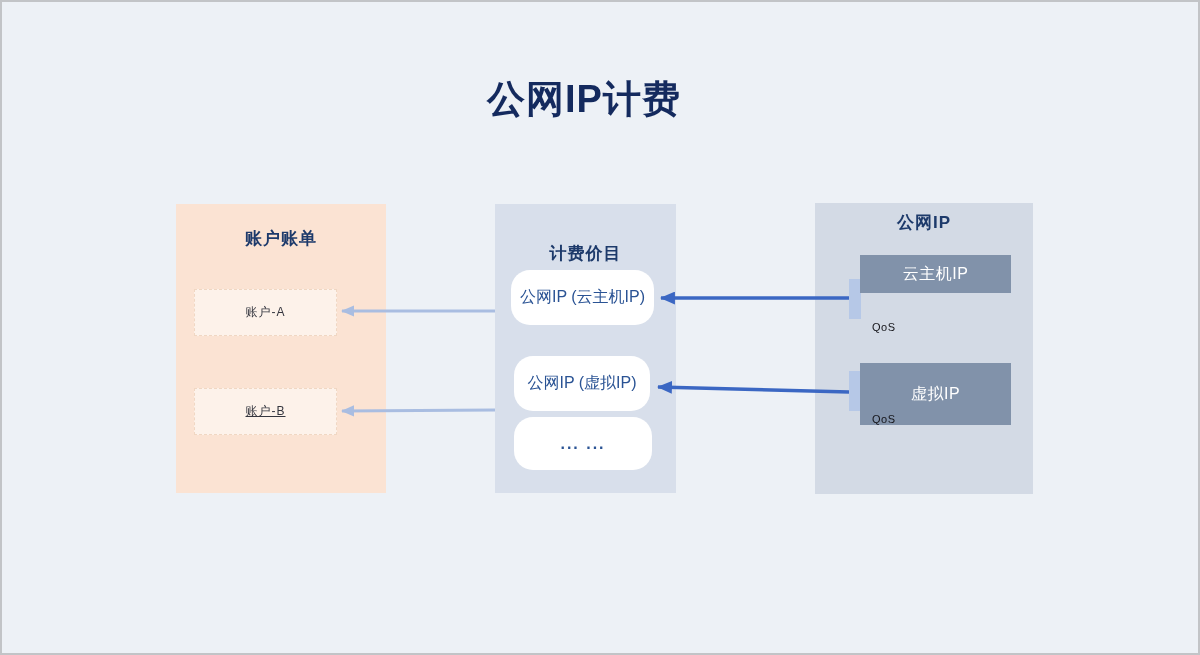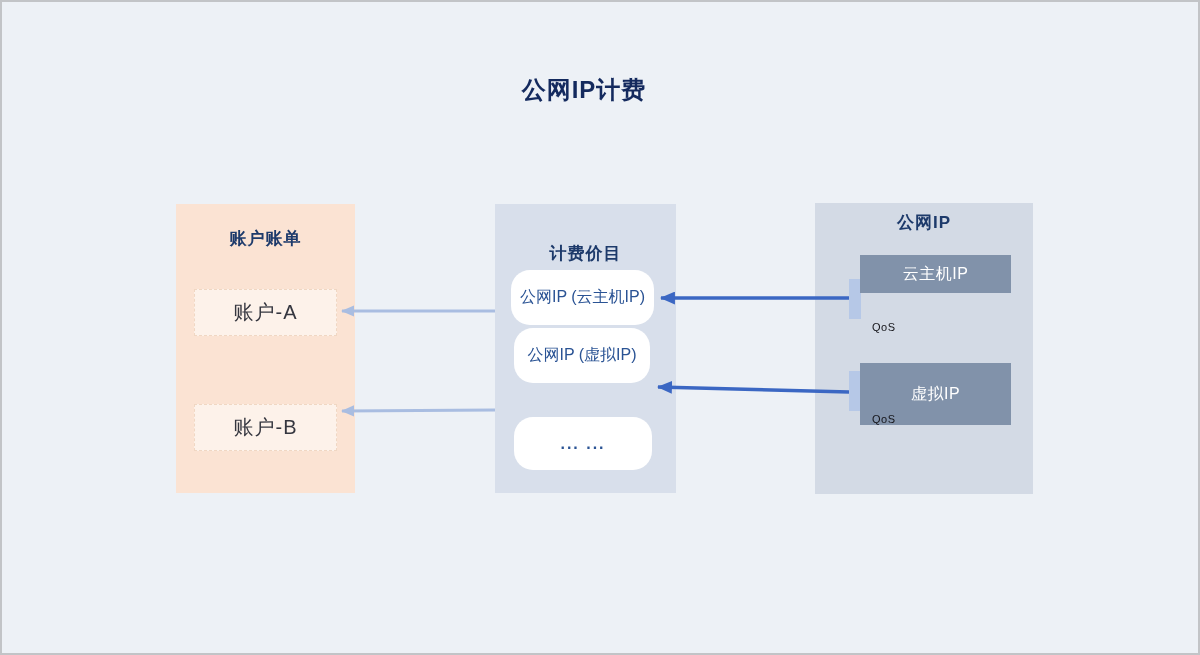--- a/index.html
+++ b/index.html
@@ -8,61 +8,61 @@
     width:1200px; height:655px;
     box-sizing:border-box;
     background: var(--background, #edf1f6);
     border: 2px solid var(--page-border, #c2c4c7);
     font-family: "Liberation Sans", "DejaVu Sans", sans-serif;
     overflow:hidden;
   }
   .title {
     position:absolute; top:72px; left:0; width:1164px;
     text-align:center;
-    font-size:24px; font-weight:bold;
+    font-size:38px; font-weight:bold;
     color: var(--title-text, #142a5e);
     letter-spacing:1px;
   }
   .panel { position:absolute; box-sizing:border-box; }
   .panel-title {
     text-align:center; font-weight:bold; font-size:17px;
     color: var(--panel-title-text, #1d3a6b);
     padding-top:23px;
     letter-spacing:1px;
   }
   
   #panel-left {
-    left:174px; top:202px; width:179px; height:289px;
+    left:174px; top:202px; width:210px; height:289px;
     background: var(--left-panel-bg, #fbe3d3);
   }
   .acct-item {
     position:absolute; left:18px; width:143px; height:47px;
     box-sizing:border-box;
     background: var(--left-item-bg, #fdf2ea);
     border: 1px dashed var(--left-item-border, #f0d7c3);
     display:flex; align-items:center; justify-content:center;
-    font-size:20px; color: var(--left-item-text, #35363f);
+    font-size:12px; color: var(--left-item-text, #35363f);
     letter-spacing:1px;
   }
   #acct-a { top:85px; }
-  #acct-b { top:200px; }
+  #acct-b { top:184px;text-decoration:underline; }
   
   #panel-middle {
     left:493px; top:202px; width:181px; height:289px;
     background: var(--middle-panel-bg, #d8dfeb);
   }
   .panel-title.mid { padding-top:38px; }
   .price-item {
     position:absolute;
     background: var(--middle-item-bg, #ffffff);
     display:flex; align-items:center; justify-content:center;
     font-size:16px; color: var(--middle-item-text, #2a5394); border-radius: 19px;
   }
   #price-1 { left:16px; top:66px;  width:143px; height:55px; }
-  #price-2 { left:19px; top:124px; width:136px; height:55px; }
+  #price-2 { left:19px; top:152px; width:136px; height:55px; }
   #price-3 { left:19px; top:213px; width:138px; height:53px; font-weight:bold; letter-spacing:2px; }
   
   #panel-right {
     left:813px; top:201px; width:218px; height:291px;
     background: var(--right-panel-bg, #d3dae5);
   }
   .panel-title.right { padding-top:8px; }
   .ip-item {
     position:absolute; left:45px; width:151px;
     background: var(--right-item-bg, #8192aa);

